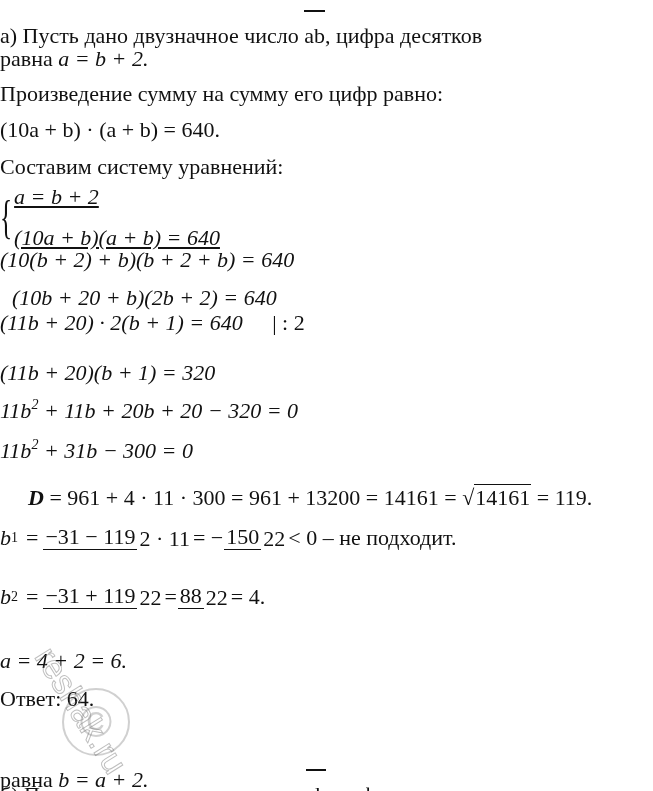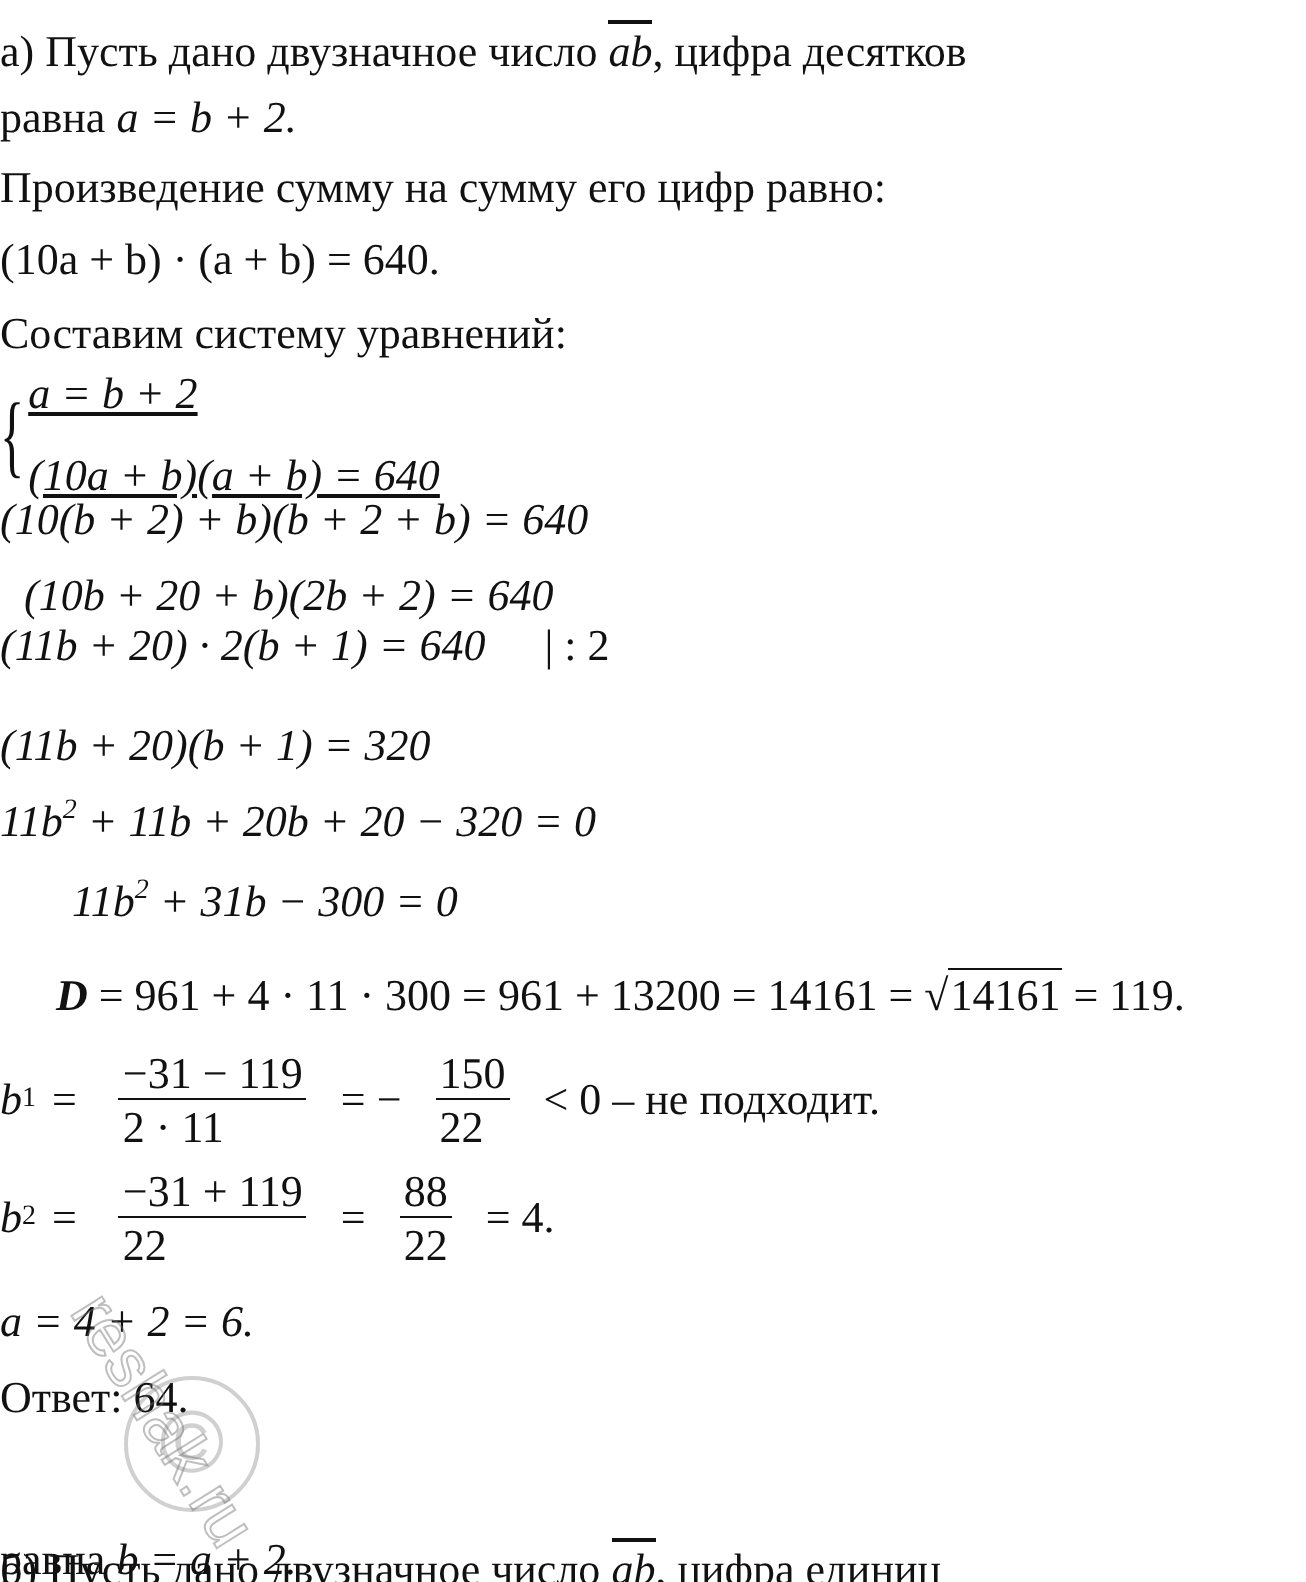--- a/index.html
+++ b/index.html
@@ -18,34 +18,33 @@
     }
     .line {
       position: absolute;
       left: 0;
       white-space: nowrap;
       line-height: 1;
     }
     .i { font-style: italic; }
     .b { font-weight: bold; font-style: italic; }
     .ov {
-      font-style: italic;
       border-top: 2px solid #111;
-      padding-top: 4px;
+      padding-top: 14px;
       display: inline-block;
       line-height: 0.95;
     }
     sup { font-size: 14px; vertical-align: 9px; line-height: 0; }
     sub { font-size: 14px; vertical-align: -6px; line-height: 0; }
     .frac {
       display: inline-flex;
-      flex-direction: column;
-      align-items: flex-start;
+      flex-direction: row;
+      align-items: flex-end;
       vertical-align: middle;
-      margin: 0 17px;
+      margin: 0 1px;
     }
     .frac .num {
       padding: 0 2px 1px 2px;
       border-bottom: 1.5px solid #111;
       line-height: 1.05;
     }
     .frac .den {
       padding: 2px 2px 0 2px;
       line-height: 1.05;
     }
@@ -140,21 +139,21 @@
 <div class="line" style="top:312px;">
   <span class="i">(11b + 20) · 2(b + 1) = 640</span>
   <span style="margin-left:24px;">| : 2</span>
 </div>
 <div class="line i" style="top:362px;">(11b + 20)(b + 1) = 320</div>
 
 <div class="line i" style="top:400px;">
   <span>11b</span><sup>2</sup><span> + 11b + 20b + 20 − 320 = 0</span>
 </div>
 
-<div class="line i" style="top:440px;margin-left:36px;">
+<div class="line i" style="top:440px;">
   <span>11b</span><sup>2</sup><span> + 31b − 300 = 0</span>
 </div>
 
 <div class="line" style="top:487px;margin-left:28px;">
   <span class="b">D</span><span> = 961 + 4 · 11 · 300 = 961 + 13200 = 14161 = </span><span class="sqrt"><span>√</span><span class="rad">14161</span></span><span> = 119.</span>
 </div>
 
 <div class="line" style="top:525px; display:flex; align-items:center;">
   <span class="i">b</span>
     <sub>1</sub>

